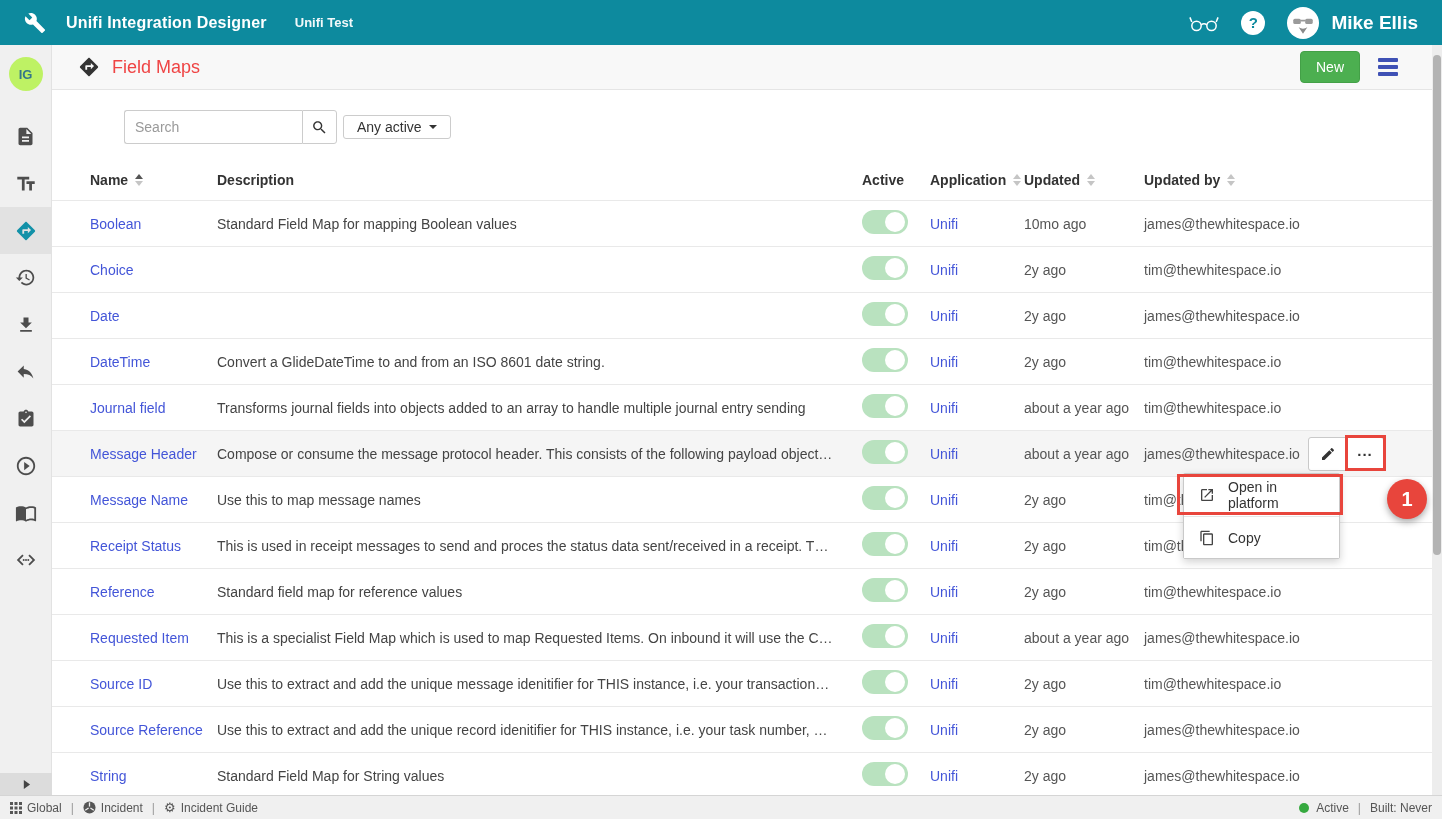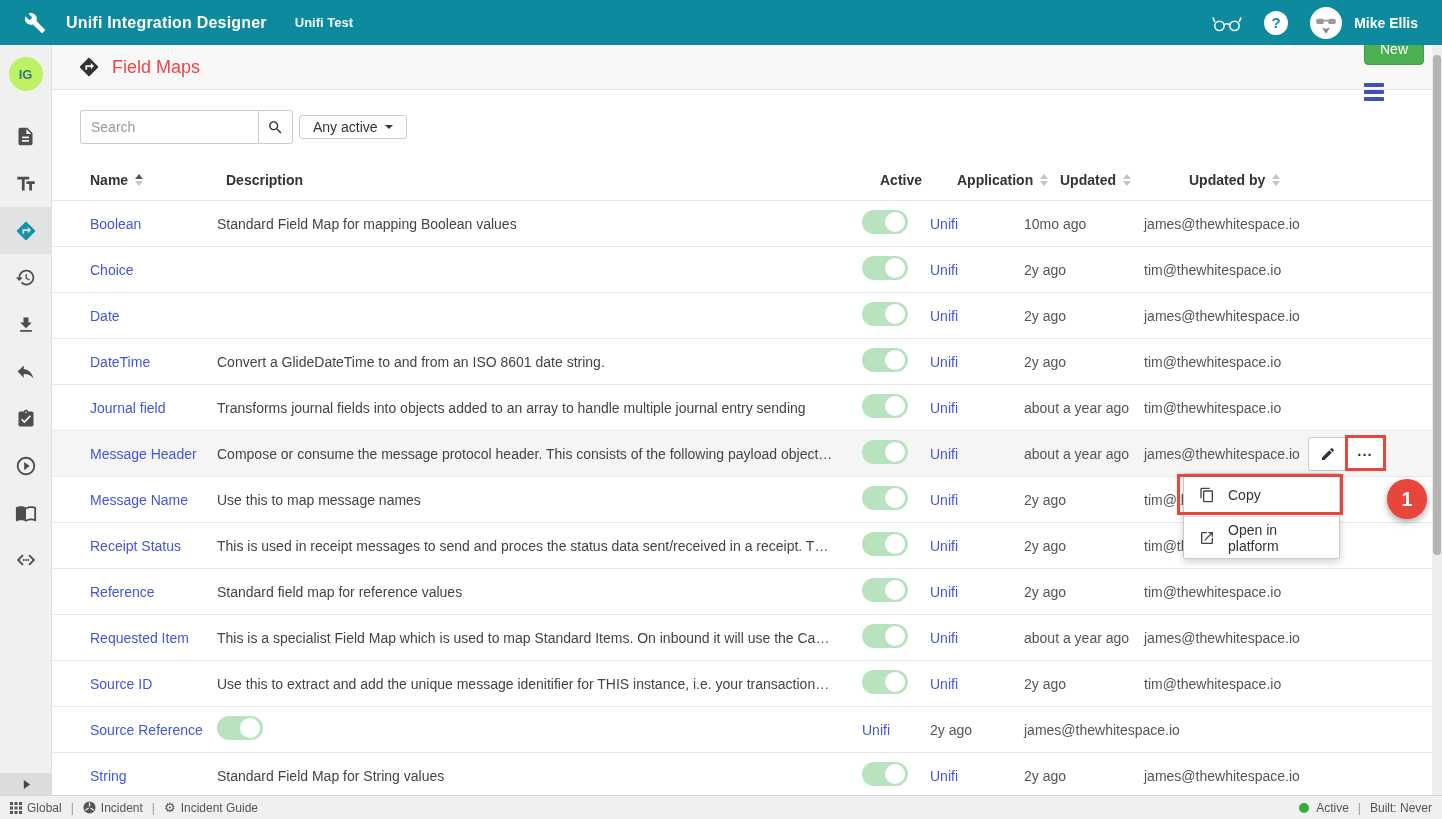--- a/index.html
+++ b/index.html
@@ -9,52 +9,52 @@
   button { font-family:inherit; cursor:pointer; }
 
   
   .topbar { position:absolute; left:0; top:0; width:1442px; height:45px; background:#0d8a9e; display:flex; align-items:center; padding:0 24px; z-index:10; }
   .topbar .wrench { margin-right:20px; }
   .topbar .app-title { color:#fff; font-size:16px; font-weight:bold; letter-spacing:.2px; }
   .topbar .env-name { color:#fff; font-size:13px; font-weight:bold; margin-left:28px; opacity:.95; }
   .topbar-right { margin-left:auto; display:flex; align-items:center; gap:22px; }
   .help-circle { width:24px; height:24px; border-radius:50%; background:#fff; color:#0d8a9e; font-weight:bold; font-size:15px; display:flex; align-items:center; justify-content:center; }
   .avatar { width:32px; height:32px; border-radius:50%; background:#fff; display:flex; align-items:center; justify-content:center; overflow:hidden; }
-  .user-name { color:#fff; font-size:14px; font-weight:bold; margin-left:-10px; }
+  .user-name { color:#fff; font-size:19px; font-weight:bold; margin-left:-10px; }
 
   
   .sidebar { position:absolute; left:0; top:45px; width:52px; height:750px; background:#f0f0f0; border-right:1px solid #e2e2e2; display:flex; flex-direction:column; align-items:center; z-index:5; }
   .side-avatar { width:34px; height:34px; border-radius:50%; background:#bef264; color:#35768a; font-weight:bold; font-size:13px; display:flex; align-items:center; justify-content:center; margin:12px 0 22px; }
   .side-item { width:52px; height:47px; display:flex; align-items:center; justify-content:center; cursor:pointer; }
   .side-item svg { fill:#4d4d4d; }
   .side-item.active { background:#e2e2e2; }
   .side-item.active svg { fill:#1291a8; }
   .side-collapse { position:absolute; bottom:0; left:0; width:52px; height:22px; background:#dcdcdc; display:flex; align-items:center; justify-content:center; cursor:pointer; }
 
   
   .main { position:absolute; left:52px; top:45px; width:1390px; height:750px; background:#fff; overflow:hidden; }
   .page-header { height:45px; background:#f8f8f8; border-bottom:1px solid #e5e5e5; display:flex; align-items:center; padding:0 18px 0 26px; }
   .page-header .ph-icon { margin-right:12px; }
   .page-title { font-size:18px; color:#ef4444; }
-  .ph-right { margin-left:auto; display:flex; gap:18px;flex-direction:column; }
+  .ph-right { margin-left:auto; display:flex; align-items:center; gap:18px; }
   .btn-new { background:#4caf50; color:#fff; border:1px solid #43a047; border-radius:4px; font-size:14px; padding:7px 15px; }
   .hamburger { width:20px; display:flex; flex-direction:column; gap:3px; background:none; border:none; padding:0; margin-right:26px; }
   .hamburger i { display:block; height:4px; background:#3f51b5; border-radius:1px; }
 
   
   .toolbar { display:flex; align-items:center; margin:20px 0 0 28px; height:34px; }
-  .search-input { width:178px; height:34px; border:1px solid #ccc; border-right:none; border-radius:3px 0 0 3px; padding:8px 10px; font-size:14px; color:#333; outline:none; }
+  .search-input { width:178px; height:34px; border:1px solid #ccc; border-right:none; border-radius:3px 0 0 3px; padding:8px 10px; font-size:14px; color:#333; outline:none;margin-left:44px; }
   .search-input::placeholder { color:#9a9a9a; }
   .search-btn { width:35px; height:34px; background:#fff; border:1px solid #ccc; border-radius:0 3px 3px 0; display:flex; align-items:center; justify-content:center; }
   .filter-btn { margin-left:6px; height:24px; background:#fff; border:1px solid #ccc; border-radius:3px; font-size:14px; color:#333; padding:0 13px; display:flex; align-items:center; gap:7px; }
   .caret-down { width:0; height:0; border-left:4px solid transparent; border-right:4px solid transparent; border-top:4px solid #333; }
 
   
   .grid { display:grid; grid-template-columns:127px 645px 68px 94px 120px 1fr; padding:0 100px 0 38px; align-items:center; }
-  .thead { height:40px; margin-top:16px; font-size:14px; font-weight:bold; color:#333;gap:9px; }
+  .thead { height:40px; margin-top:16px; font-size:14px; font-weight:bold; color:#333; }
   .th { display:flex; align-items:center; }
   .sort { display:inline-flex; flex-direction:column; gap:2px; margin-left:7px; cursor:pointer; }
   .sort .up { width:0; height:0; border-left:4px solid transparent; border-right:4px solid transparent; border-bottom:5px solid #c5c5c5; }
   .sort .down { width:0; height:0; border-left:4px solid transparent; border-right:4px solid transparent; border-top:5px solid #c5c5c5; }
   .sort.asc .up { border-bottom-color:#555; }
   .trow { height:46px; border-top:1px solid #e9e9e9; position:relative; font-size:14px; }
   .trow.hover { background:#f5f5f5; }
   .c-name a, .c-app a { color:#4355d8; text-decoration:none; cursor:pointer; }
   .c-desc { color:#444; white-space:nowrap; overflow:hidden; text-overflow:ellipsis; padding-right:29px; }
   .c-upd, .c-updby { color:#555; white-space:nowrap; }
@@ -396,21 +396,21 @@
       <span class="toggle"><span class="knob"></span></span>
     </div>
     <div class="c-app"><a>Unifi</a></div>
     <div class="c-upd">2y ago</div>
     <div class="c-updby">tim@thewhitespace.io</div>
 
   </div>
 
   <div class="grid trow">
     <div class="c-name"><a>Requested Item</a></div>
-    <div class="c-desc">This is a specialist Field Map which is used to map Standard Items. On inbound it will use the Cart...</div>
+    <div class="c-desc">This is a specialist Field Map which is used to map Requested Items. On inbound it will use the Cart...</div>
     <div class="c-active">
       <span class="toggle"><span class="knob"></span></span>
     </div>
     <div class="c-app"><a>Unifi</a></div>
     <div class="c-upd">about a year ago</div>
     <div class="c-updby">james@thewhitespace.io</div>
 
   </div>
 
   <div class="grid trow">
@@ -420,20 +420,21 @@
       <span class="toggle"><span class="knob"></span></span>
     </div>
     <div class="c-app"><a>Unifi</a></div>
     <div class="c-upd">2y ago</div>
     <div class="c-updby">tim@thewhitespace.io</div>
 
   </div>
 
   <div class="grid trow">
     <div class="c-name"><a>Source Reference</a></div>
+    <div class="c-desc">Use this to extract and add the unique record idenitifier for THIS instance, i.e. your task number, u...</div>
     <div class="c-active">
       <span class="toggle"><span class="knob"></span></span>
     </div>
     <div class="c-app"><a>Unifi</a></div>
     <div class="c-upd">2y ago</div>
     <div class="c-updby">james@thewhitespace.io</div>
 
   </div>
 
   <div class="grid trow">
@@ -447,32 +448,32 @@
     <div class="c-updby">james@thewhitespace.io</div>
 
   </div>
 </div>
 </div>
 
 <div class="context-menu">
   <div class="menu-item">
     <span>
         <svg width="16" height="16" viewBox="0 0 24 24">
+          <path d="M19 19H5V5h7V3H5c-1.11 0-2 .9-2 2v14c0 1.1.89 2 2 2h14c1.1 0 2-.9 2-2v-7h-2v7zM14 3v2h3.59l-9.83 9.83 1.41 1.41L19 6.41V10h2V3h-7z"></path>
+        </svg>
+      </span>
+    <span>Open in platform</span>
+  </div>
+  <div class="menu-item">
+    <span>
+        <svg width="16" height="16" viewBox="0 0 24 24">
           <path d="M16 1H4c-1.1 0-2 .9-2 2v14h2V3h12V1zm3 4H8c-1.1 0-2 .9-2 2v14c0 1.1.9 2 2 2h11c1.1 0 2-.9 2-2V7c0-1.1-.9-2-2-2zm0 16H8V7h11v14z"></path>
         </svg>
       </span>
     <span>Copy</span>
-  </div>
-  <div class="menu-item">
-    <span>
-        <svg width="16" height="16" viewBox="0 0 24 24">
-          <path d="M19 19H5V5h7V3H5c-1.11 0-2 .9-2 2v14c0 1.1.89 2 2 2h14c1.1 0 2-.9 2-2v-7h-2v7zM14 3v2h3.59l-9.83 9.83 1.41 1.41L19 6.41V10h2V3h-7z"></path>
-        </svg>
-      </span>
-    <span>Open in platform</span>
   </div>
 </div>
 
 <div class="hl-rect hl-more"></div>
 <div class="hl-rect hl-copy"></div>
 <div class="step-badge">1</div>
 
 <div class="scrollbar">
   <div class="scroll-thumb"></div>
 </div>

